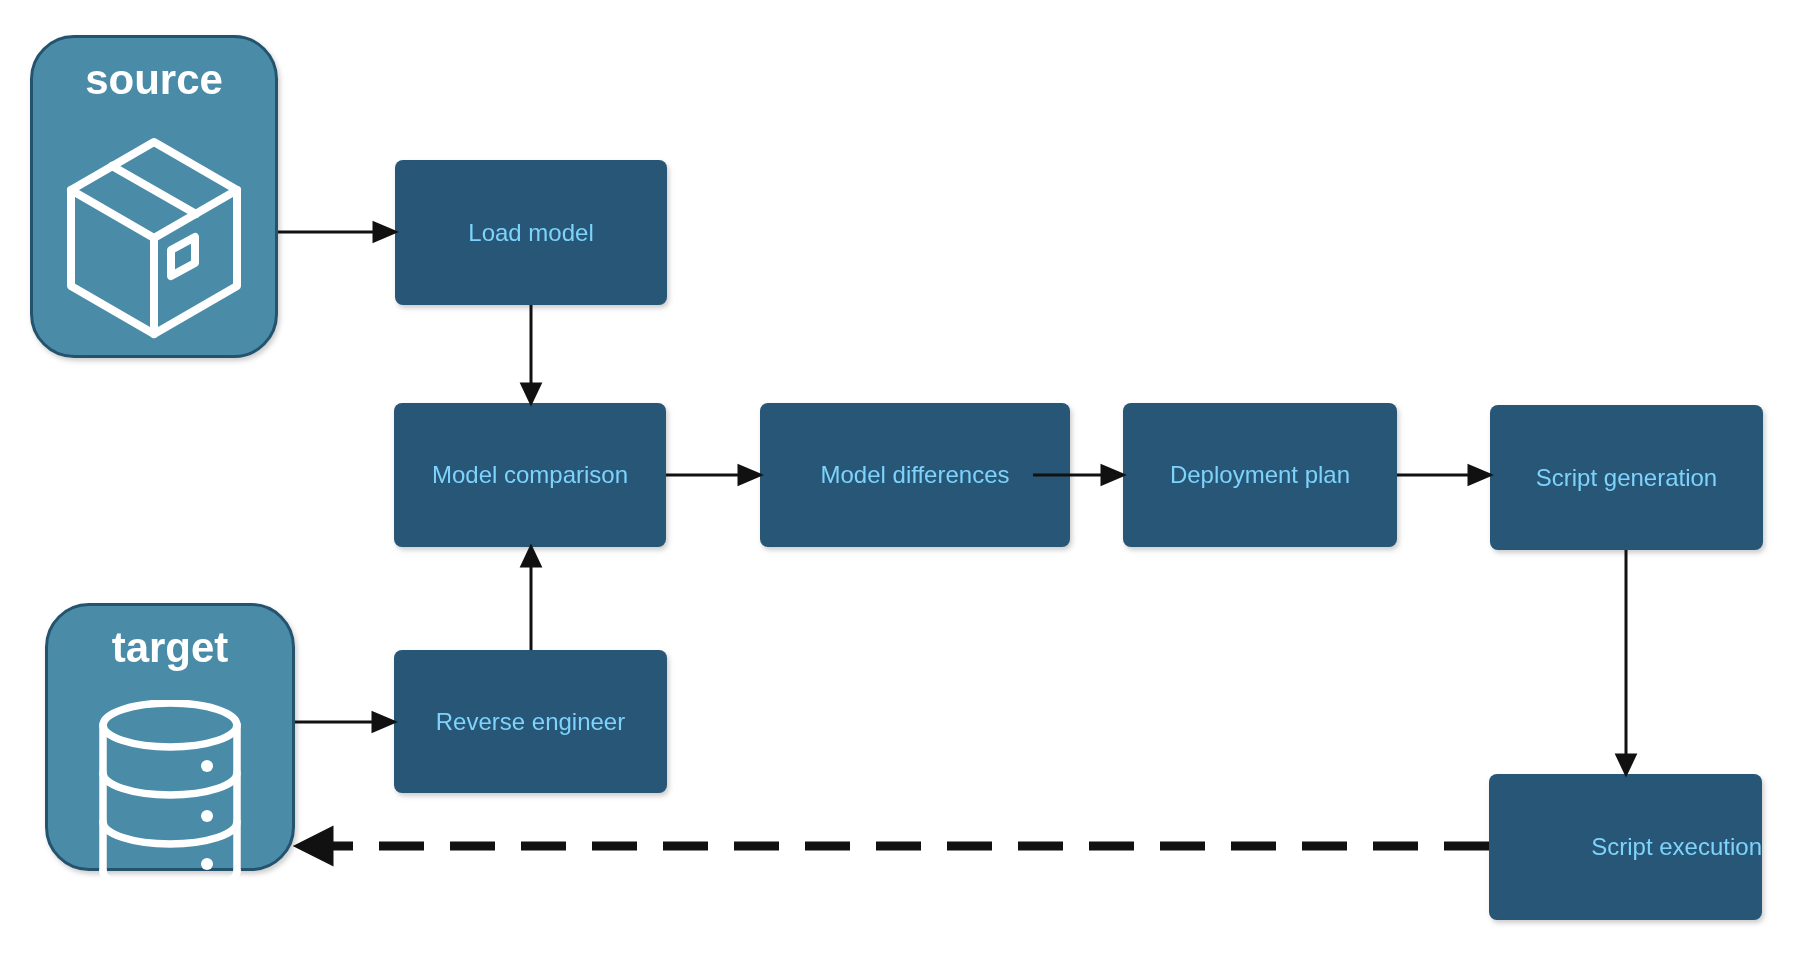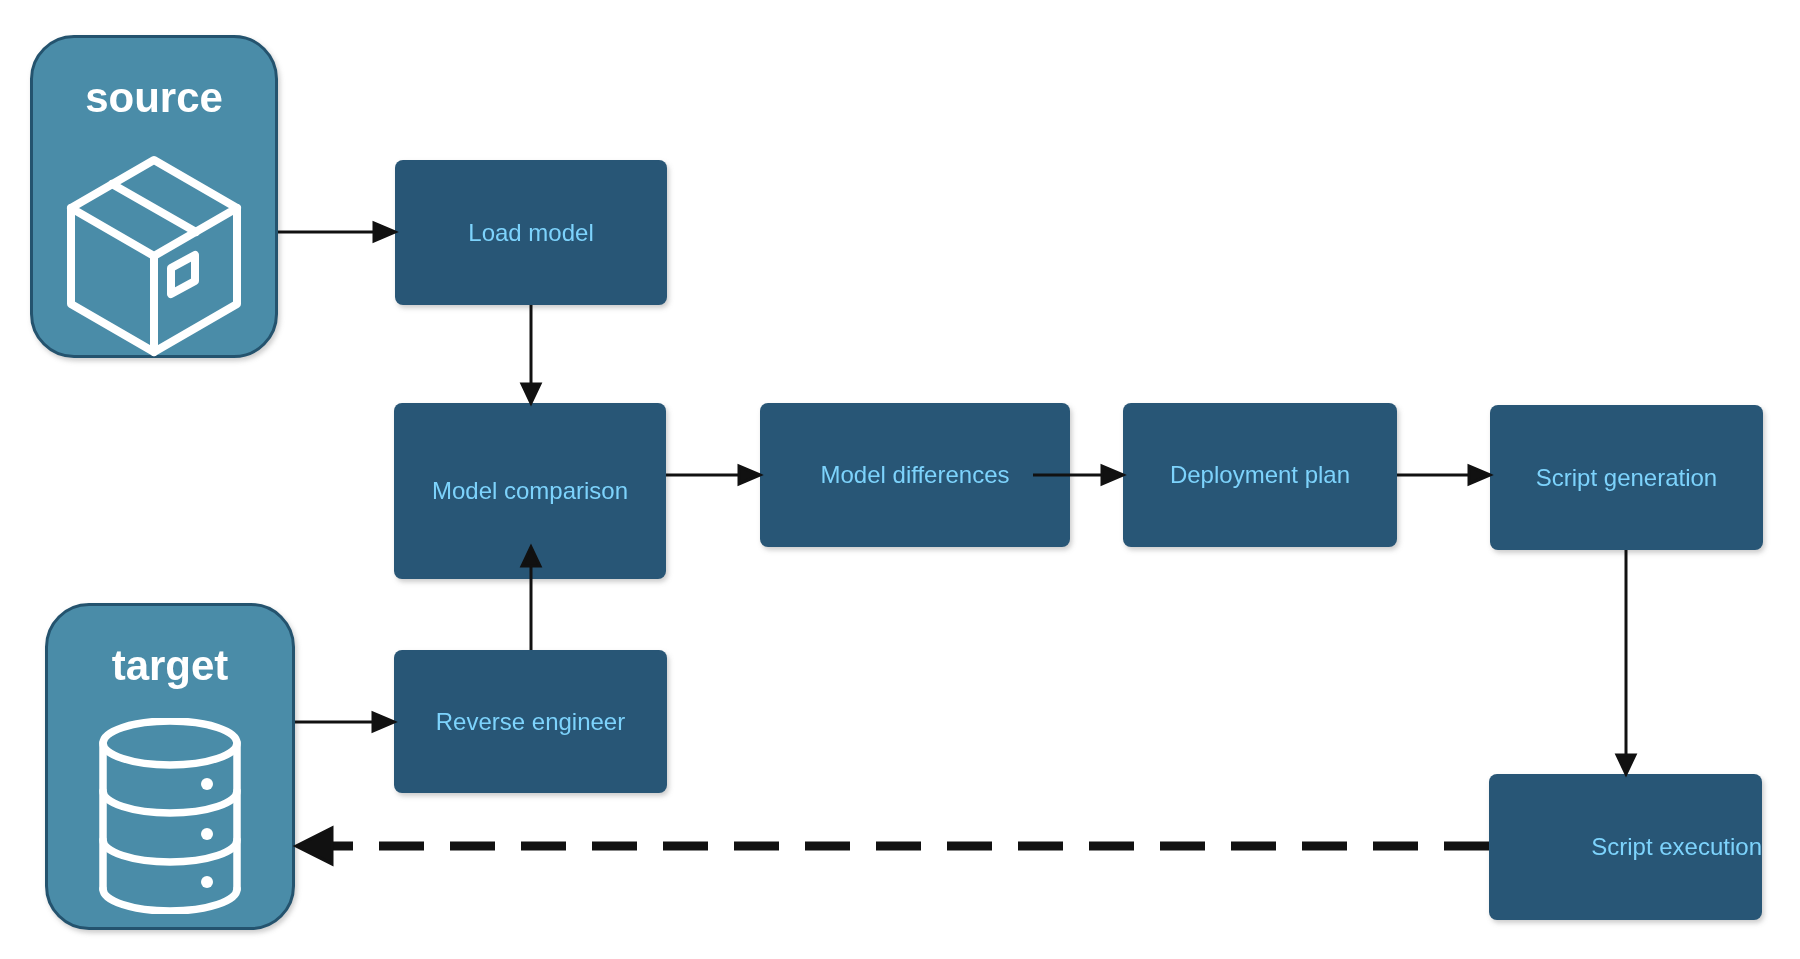--- a/index.html
+++ b/index.html
@@ -41,21 +41,21 @@
     box-sizing: border-box;
     color: #ffffff;
     display: flex;
     flex-direction: column;
     align-items: center;
     box-shadow: 2px 3px 5px rgba(110,110,110,0.35);
   }
   .container-title {
     font-size: 42px;
     font-weight: bold;
-    margin-top: 36px;
+    margin-top: 18px;
   }
   .container-box .icon-wrap {
     margin-top: 28px;
   }
   .edges {
     position: absolute;
     left: 0;
     top: 0;
     pointer-events: none;
   }
@@ -71,42 +71,42 @@
       <svg width="190" height="220" viewBox="0 0 190 220" fill="none" stroke="#ffffff" stroke-width="8" stroke-linejoin="round" stroke-linecap="round">
         <path d="M95,10 L178,58 L95,106 L12,58 Z"></path>
         <path d="M12,58 L12,154 L95,202 L95,106"></path>
         <path d="M178,58 L178,154 L95,202"></path>
         <path d="M53,34 L137,82"></path>
         <path d="M112,118 L136,105 L136,131 L112,144 Z"></path>
       </svg>
     </div>
   </div>
 
-  <div class="container-box" style="left:45px; top:603px; width:250px; height:327px;">
+  <div class="container-box" style="left:45px; top:603px; width:250px; height:268px;">
     <div class="container-title">target</div>
     <div class="icon-wrap">
       <svg width="150" height="196" viewBox="0 0 150 196" fill="none" stroke="#ffffff" stroke-width="7.5" stroke-linecap="round">
         <ellipse cx="75" cy="25" rx="67" ry="22"></ellipse>
         <path d="M8,25 L8,171"></path>
         <path d="M142,25 L142,171"></path>
         <path d="M8,171 A67,22 0 0 0 142,171"></path>
         <path d="M8,73 A67,22 0 0 0 142,73"></path>
         <path d="M8,122 A67,22 0 0 0 142,122"></path>
         <circle cx="112" cy="66" r="6" fill="#ffffff" stroke="none"></circle>
         <circle cx="112" cy="116" r="6" fill="#ffffff" stroke="none"></circle>
         <circle cx="112" cy="164" r="6" fill="#ffffff" stroke="none"></circle>
       </svg>
     </div>
   </div>
 
   <div class="node" style="left:395px; top:160px; width:272px; height:145px;">
     <span class="lbl">Load model</span>
   </div>
 
-  <div class="node" style="left:394px; top:403px; width:272px; height:176px;">
+  <div class="node" style="left:394px; top:403px; width:272px; height:144px;">
     <span class="lbl">Model comparison</span>
   </div>
 
   <div class="node" style="left:760px; top:403px; width:310px; height:144px;">
     <span class="lbl">Model differences</span>
   </div>
 
   <div class="node" style="left:1490px; top:405px; width:273px; height:145px;">
     <span class="lbl">Script generation</span>
   </div>

